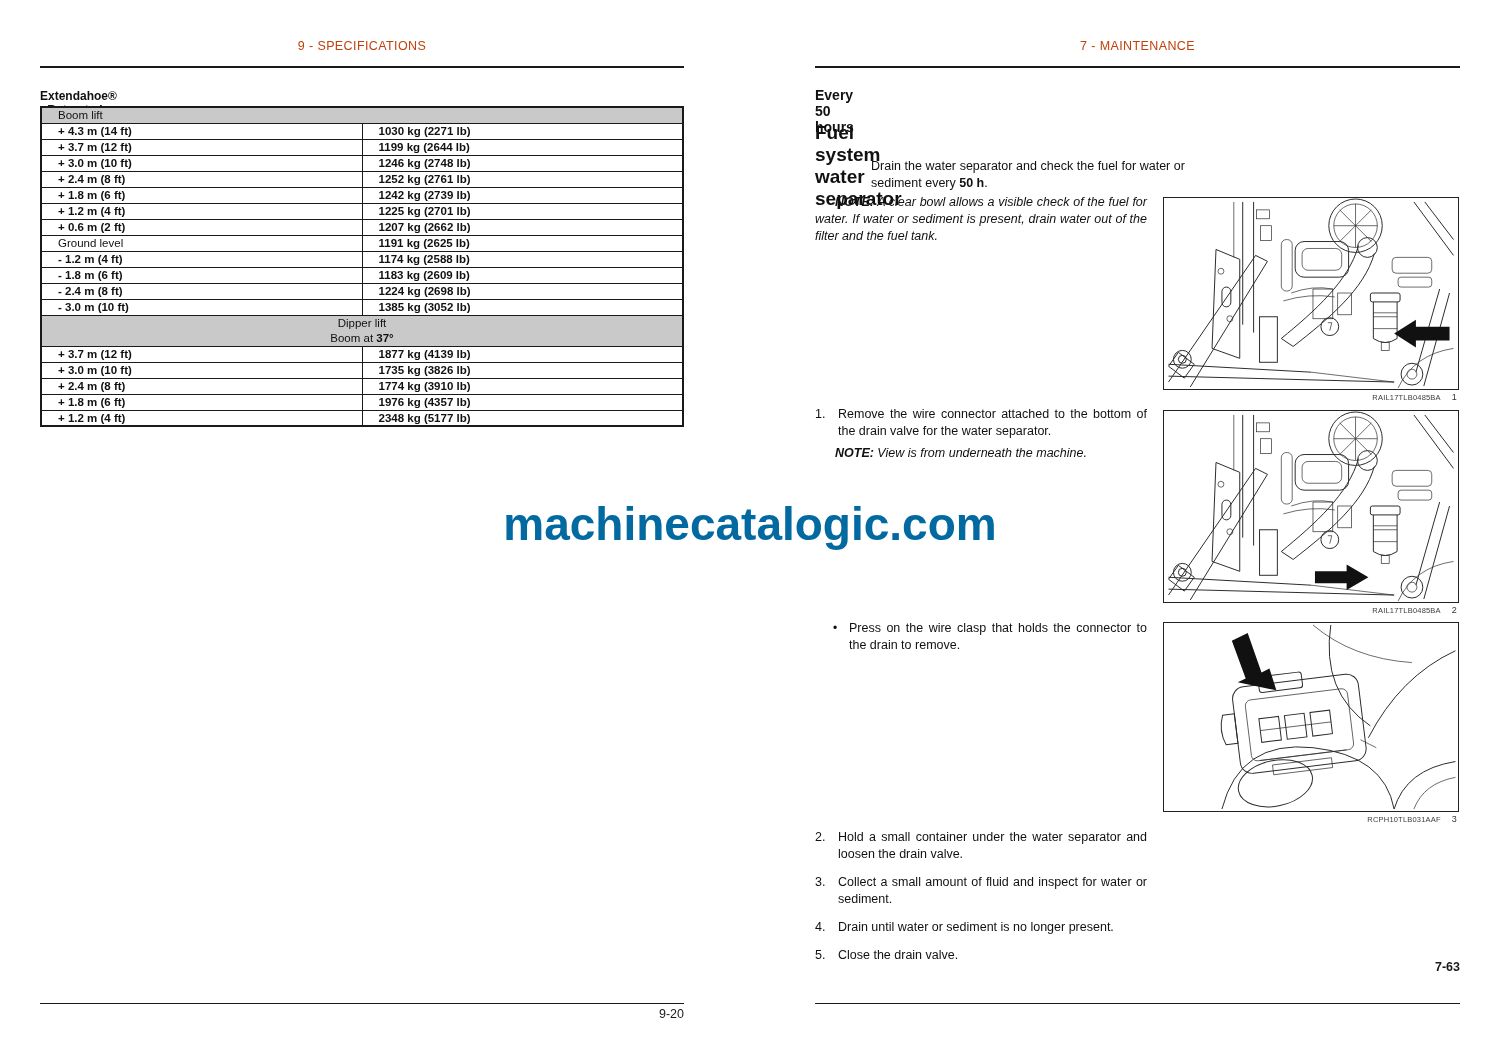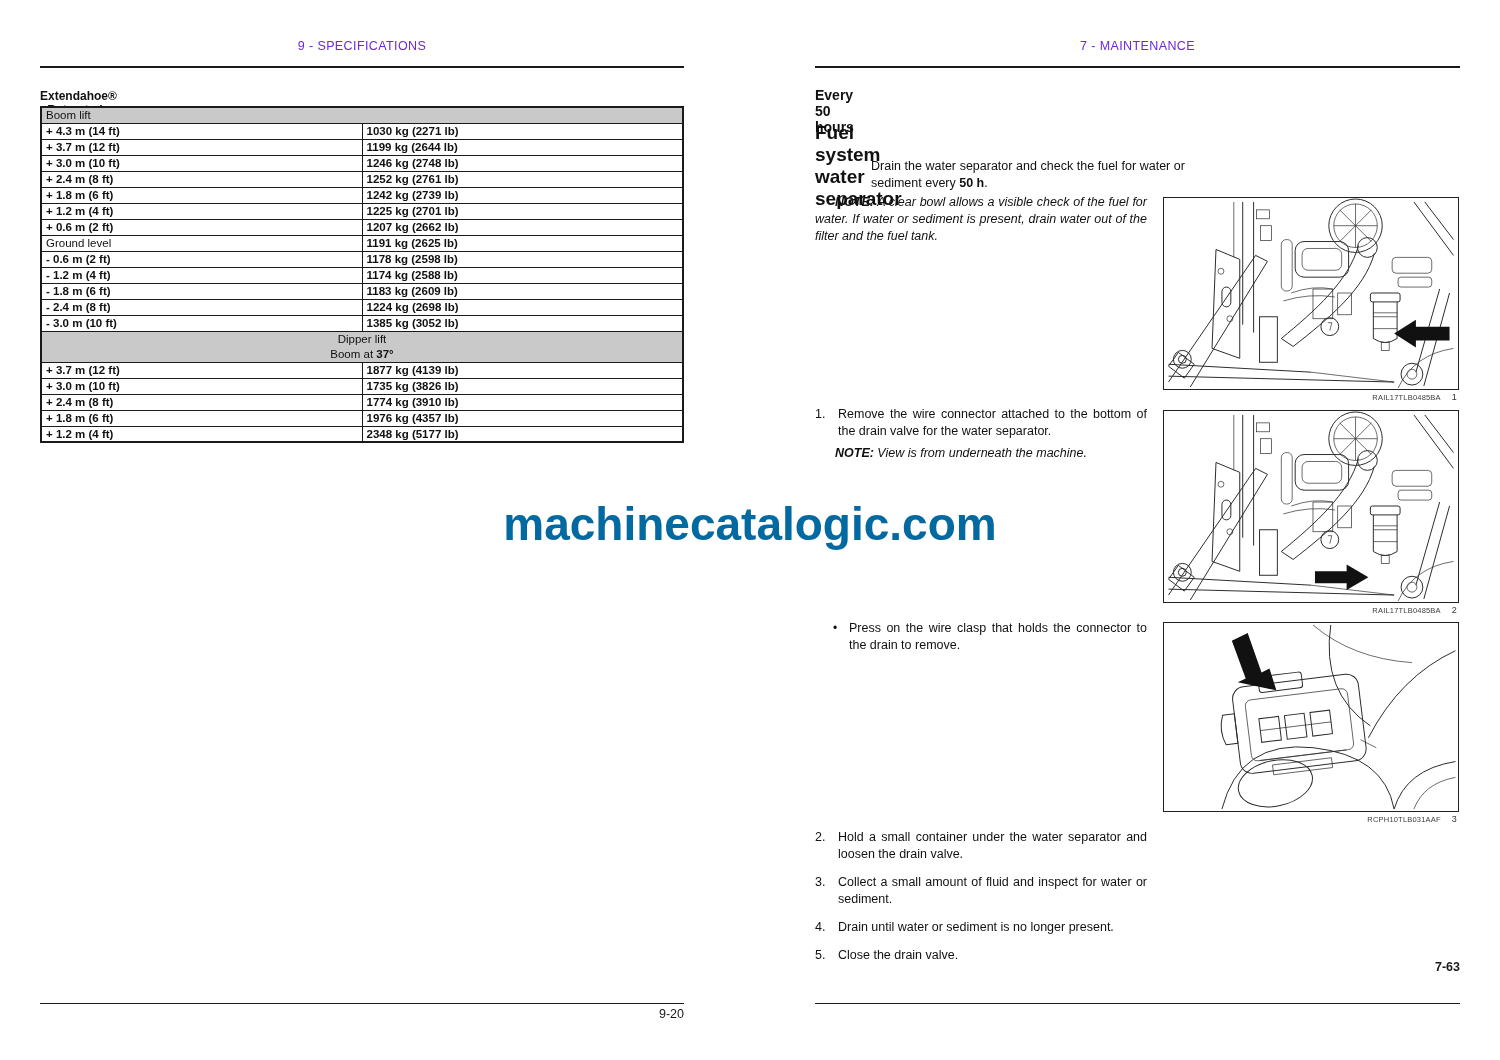--- a/index.html
+++ b/index.html
@@ -1,29 +1,29 @@
 <!DOCTYPE html>
 <html><head>
 <meta charset="utf-8">
 <style>
   * { margin:0; padding:0; box-sizing:border-box; }
   html,body { width:1500px; height:1060px; background:#ffffff; font-family:"Liberation Sans", sans-serif; color:#111; }
   .page { position:absolute; }
 
   
-  .run-head { position:absolute; text-align:center; font-size:12.5px; letter-spacing:.4px; color:#6d28d9; }
+  .run-head { position:absolute; text-align:center; font-size:12.5px; letter-spacing:.4px; color:#c2410c; }
   .head-rule { position:absolute; border-top:2px solid #1a1a1a; }
   .foot-rule { position:absolute; border-top:1.5px solid #1a1a1a; }
   .foot-text { position:absolute; text-align:right; font-size:12.5px; color:#1a1a1a; }
 
   
   .tbl-title { position:absolute; left:40px; top:89px; font-size:12px; font-weight:bold; }
   table.spec { position:absolute; left:40px; top:106px; width:644px; border-collapse:collapse; font-size:11.5px; table-layout:fixed; }
   table.spec { border:2px solid #1a1a1a; }
-  table.spec td { border:1px solid #1a1a1a; padding:0 4px; height:16px; line-height:14px; vertical-align:middle; white-space:nowrap; overflow:hidden; }
+  table.spec td { border:1px solid #1a1a1a; padding:0 16px; height:16px; line-height:14px; vertical-align:middle; white-space:nowrap; overflow:hidden; }
   table.spec td.c1 { width:215px; }
   table.spec td.sec { background:#c9c9c9; font-weight:normal; }
   table.spec td.sec2 { background:#c9c9c9; height:31px; line-height:15px;text-align:center; }
   table.spec td.lbl { font-weight:bold; }
   table.spec td.lbl.rl { font-weight:normal; }
   table.spec td.val { font-weight:bold; }
   .b { font-weight:bold; }
 
   
   .watermark { position:absolute; left:750px; top:497px; transform:translateX(-50%); font-size:46px; font-weight:bold; letter-spacing:0px; white-space:nowrap; }
@@ -177,24 +177,20 @@
         </tr>
       <tr>
           <td class="c1 lbl">+ 0.6 m (2 ft)</td>
           <td class="val">1207 kg (2662 lb)</td>
         </tr>
       <tr>
           <td class="c1 lbl rl">Ground level</td>
           <td class="val">1191 kg (2625 lb)</td>
         </tr>
       <tr>
-          <td class="c1 lbl">- 0.6 m (2 ft)</td>
-          <td class="val">1178 kg (2598 lb)</td>
-        </tr>
-      <tr>
           <td class="c1 lbl">- 1.2 m (4 ft)</td>
           <td class="val">1174 kg (2588 lb)</td>
         </tr>
       <tr>
           <td class="c1 lbl">- 1.8 m (6 ft)</td>
           <td class="val">1183 kg (2609 lb)</td>
         </tr>
       <tr>
           <td class="c1 lbl">- 2.4 m (8 ft)</td>
           <td class="val">1224 kg (2698 lb)</td>

